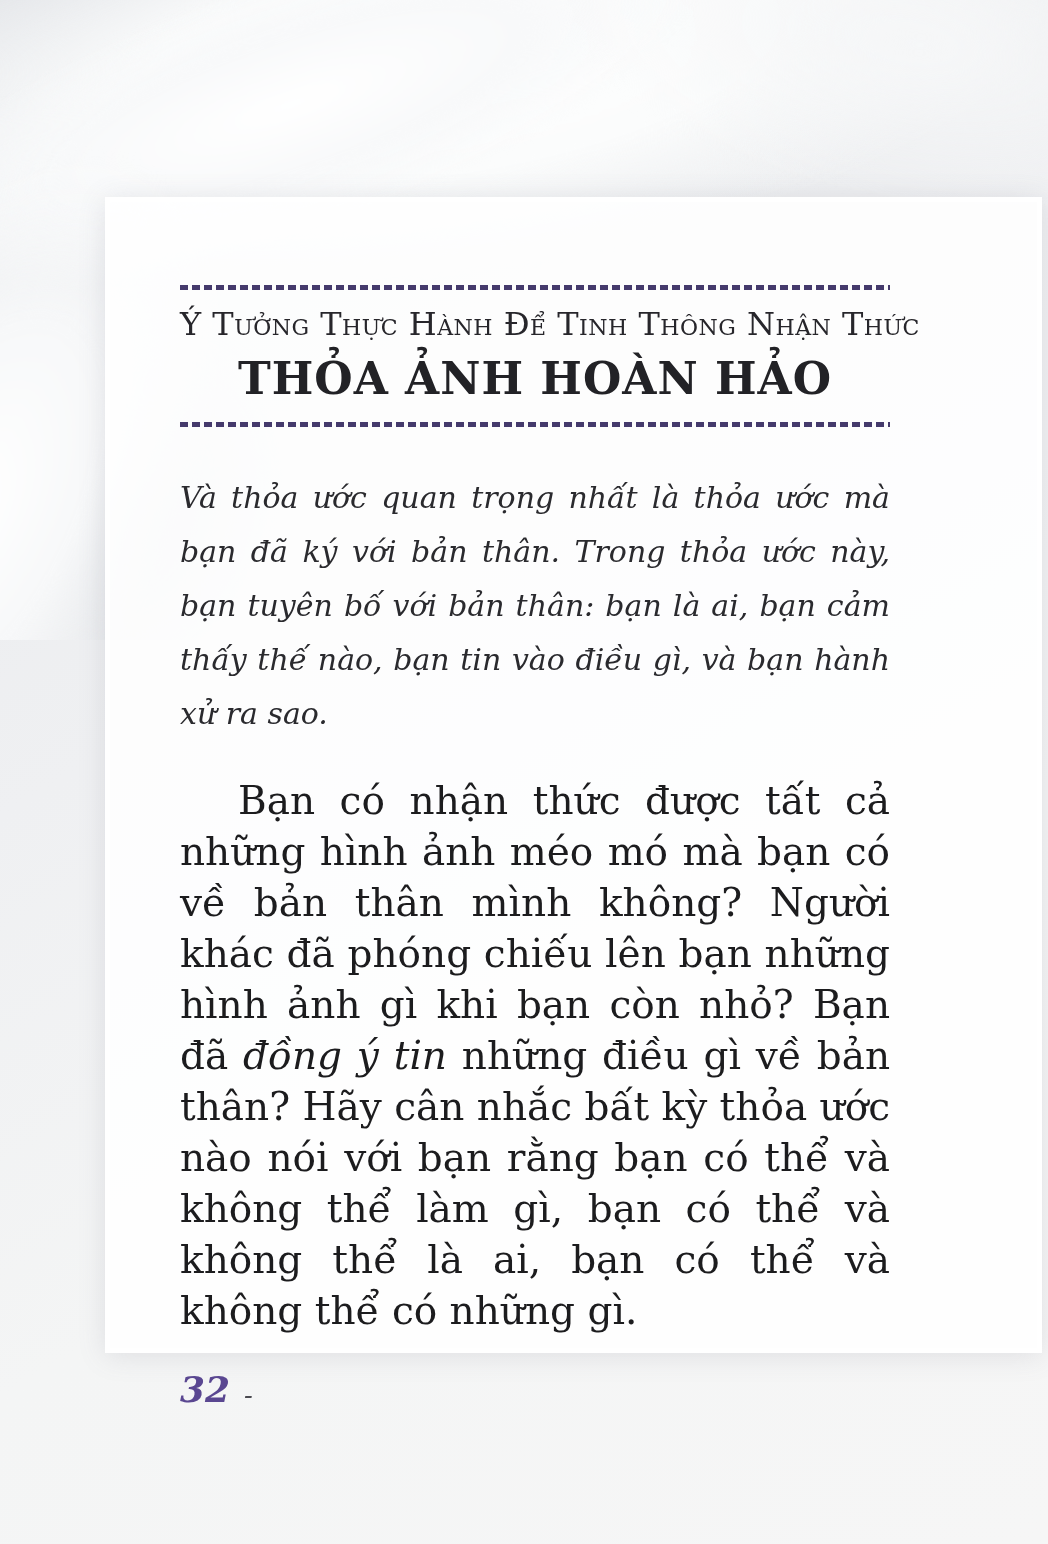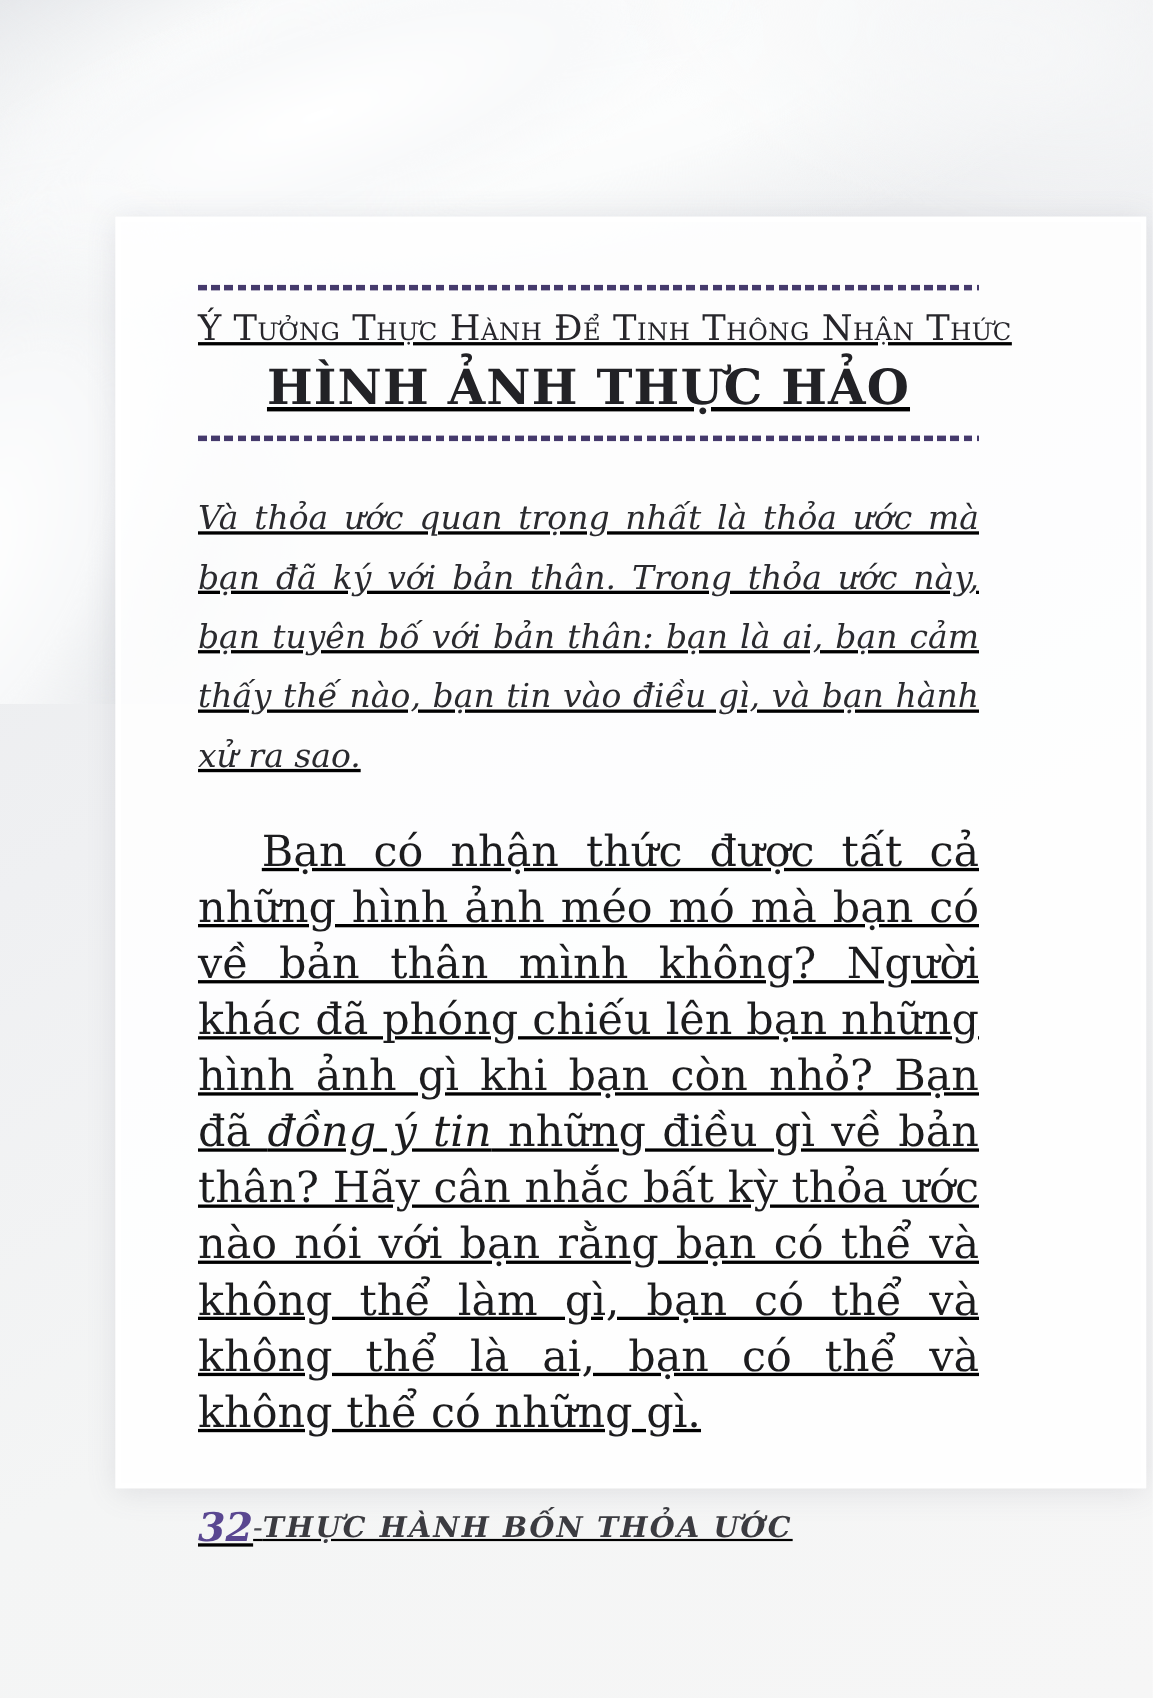--- a/index.html
+++ b/index.html
@@ -36,21 +36,21 @@
     background:radial-gradient(closest-side,#f6f7f8 0%,rgba(246,247,248,0) 95%);filter:blur(8px);}
 
   
   .card{
     position:absolute;left:105px;top:197px;width:937px;height:1156px;
     background:rgba(255,255,255,0.86);
     border:5px solid rgba(255,255,255,0.95);
     box-shadow:0 3px 26px rgba(110,115,128,0.16);
   }
 
-  .content{position:absolute;left:180px;top:197px;width:710px;padding-top:62px;text-decoration:underline;}
+  .content{position:absolute;left:180px;top:197px;width:710px;padding-top:88px;}
 
   .dashes{
     height:5px;
     background:repeating-linear-gradient(90deg,var(--dash) 0,var(--dash) 8px,transparent 8px,transparent 12px);
   }
   .dashes.bottom{margin-top:14px;}
 
   .kicker{
     margin-top:12px;text-align:center;white-space:nowrap;
     font-variant:small-caps;font-variant-caps:small-caps;
@@ -73,22 +73,22 @@
     font-size:39px;line-height:51px;text-align:justify;
     color:var(--text);
   }
   .para.first{margin-top:34px;}
   .para.second{margin-top:12px;}
   .para .indent{display:inline-block;width:58px;}
   .emph{font-style:italic;}
 
   .footer{
     position:absolute;left:180px;top:1368px;
-    display:flex;align-items:center;
-    font-style:italic;font-weight:700;text-decoration:underline;
+    display:flex;align-items:flex-end;gap:14px;
+    font-style:italic;font-weight:700;
   }
   .footer .num{font-size:36px;color:var(--pagenum);}
   .footer .sep{font-size:26px;color:#4a4a50;font-weight:400;}
   .footer .book{font-size:26px;color:#3b3b40;letter-spacing:2px;}
 </style>
 </head>
 <body>
 
 <div class="fabric">
   <div class="wash"></div>
@@ -99,27 +99,26 @@
   <div class="shape rib-c"></div>
   <div class="shape rib-d"></div>
 </div>
 
 <div class="card"></div>
 
 <div class="content">
   <div class="dashes top"></div>
 
   <div class="kicker">Ý Tưởng Thực Hành Để Tinh Thông Nhận Thức</div>
-  <div class="main-title">HÌNH ẢNH THỰC HẢO</div>
+  <div class="main-title">THỎA ẢNH HOÀN HẢO</div>
 
   <div class="dashes bottom"></div>
 
   <p class="quote">Và thỏa ước quan trọng nhất là thỏa ước mà bạn đã ký với bản thân. Trong thỏa ước này, bạn tuyên bố với bản thân: bạn là ai, bạn cảm thấy thế nào, bạn tin vào điều gì, và bạn hành xử ra sao.</p>
 
   <p class="para first"><span class="indent"></span><span>Bạn có nhận thức được tất cả những hình ảnh méo mó mà bạn có về bản thân mình không? Người khác đã phóng chiếu lên bạn những hình ảnh gì khi bạn còn nhỏ? Bạn đã </span><span class="emph">đồng ý tin</span><span> những điều gì về bản thân? Hãy cân nhắc bất kỳ thỏa ước nào nói với bạn rằng bạn có thể và không thể làm gì, bạn có thể và không thể là ai, bạn có thể và không thể có những gì.</span></p>
 
 </div>
 
 <div class="footer">
   <span class="num">32</span>
   <span class="sep">-</span>
-  <span class="book">THỰC HÀNH BỐN THỎA ƯỚC</span>
 </div>
 
 </body></html>

